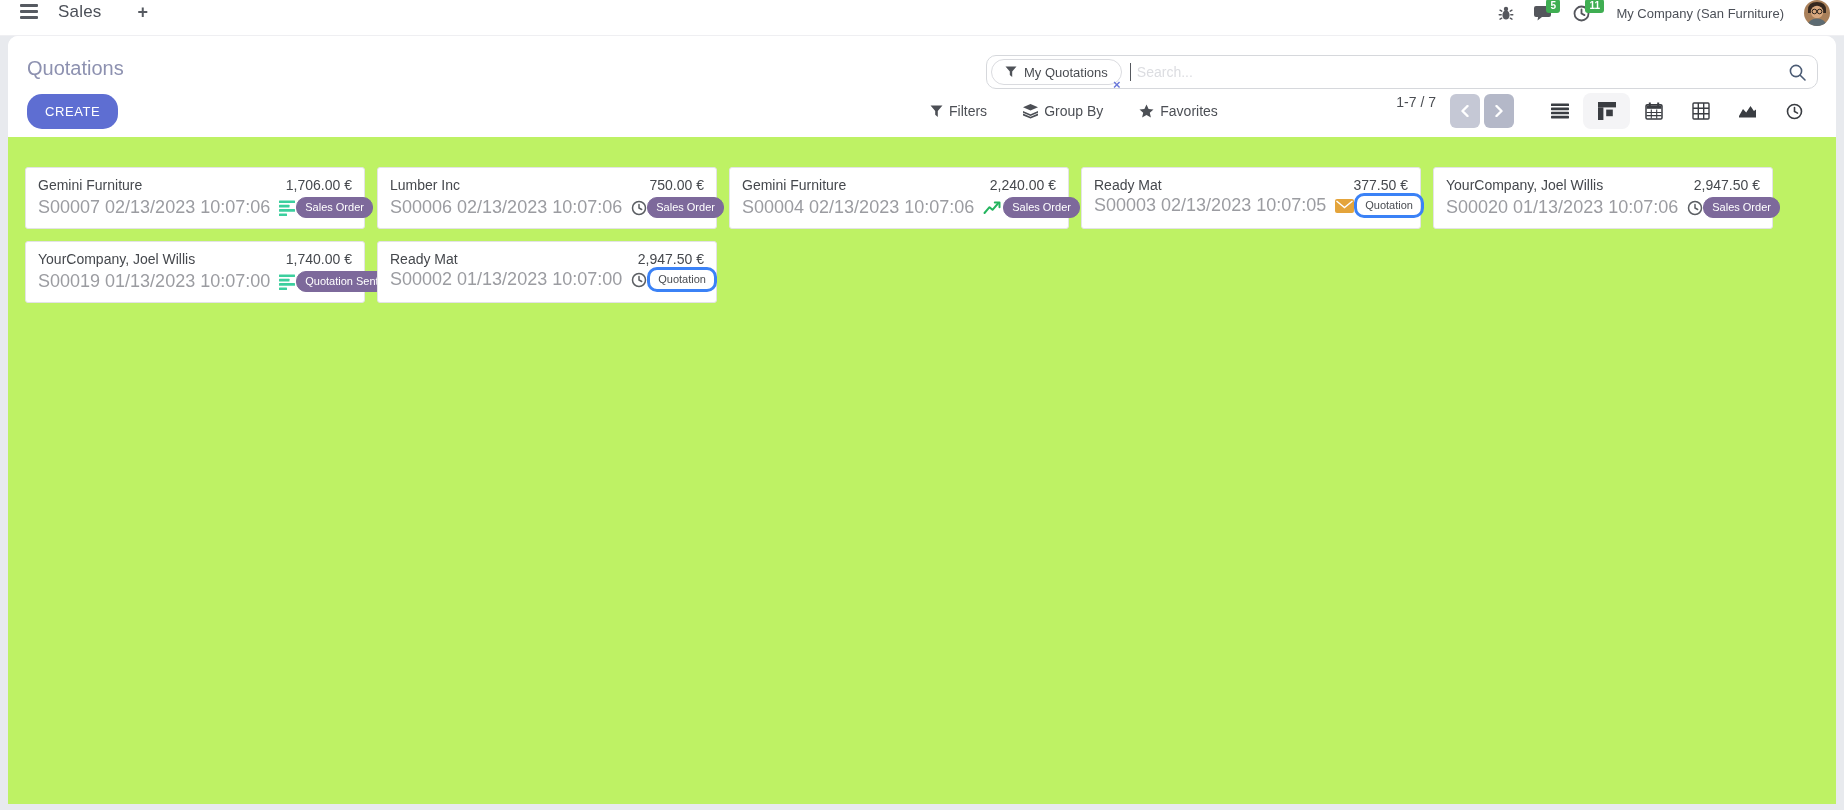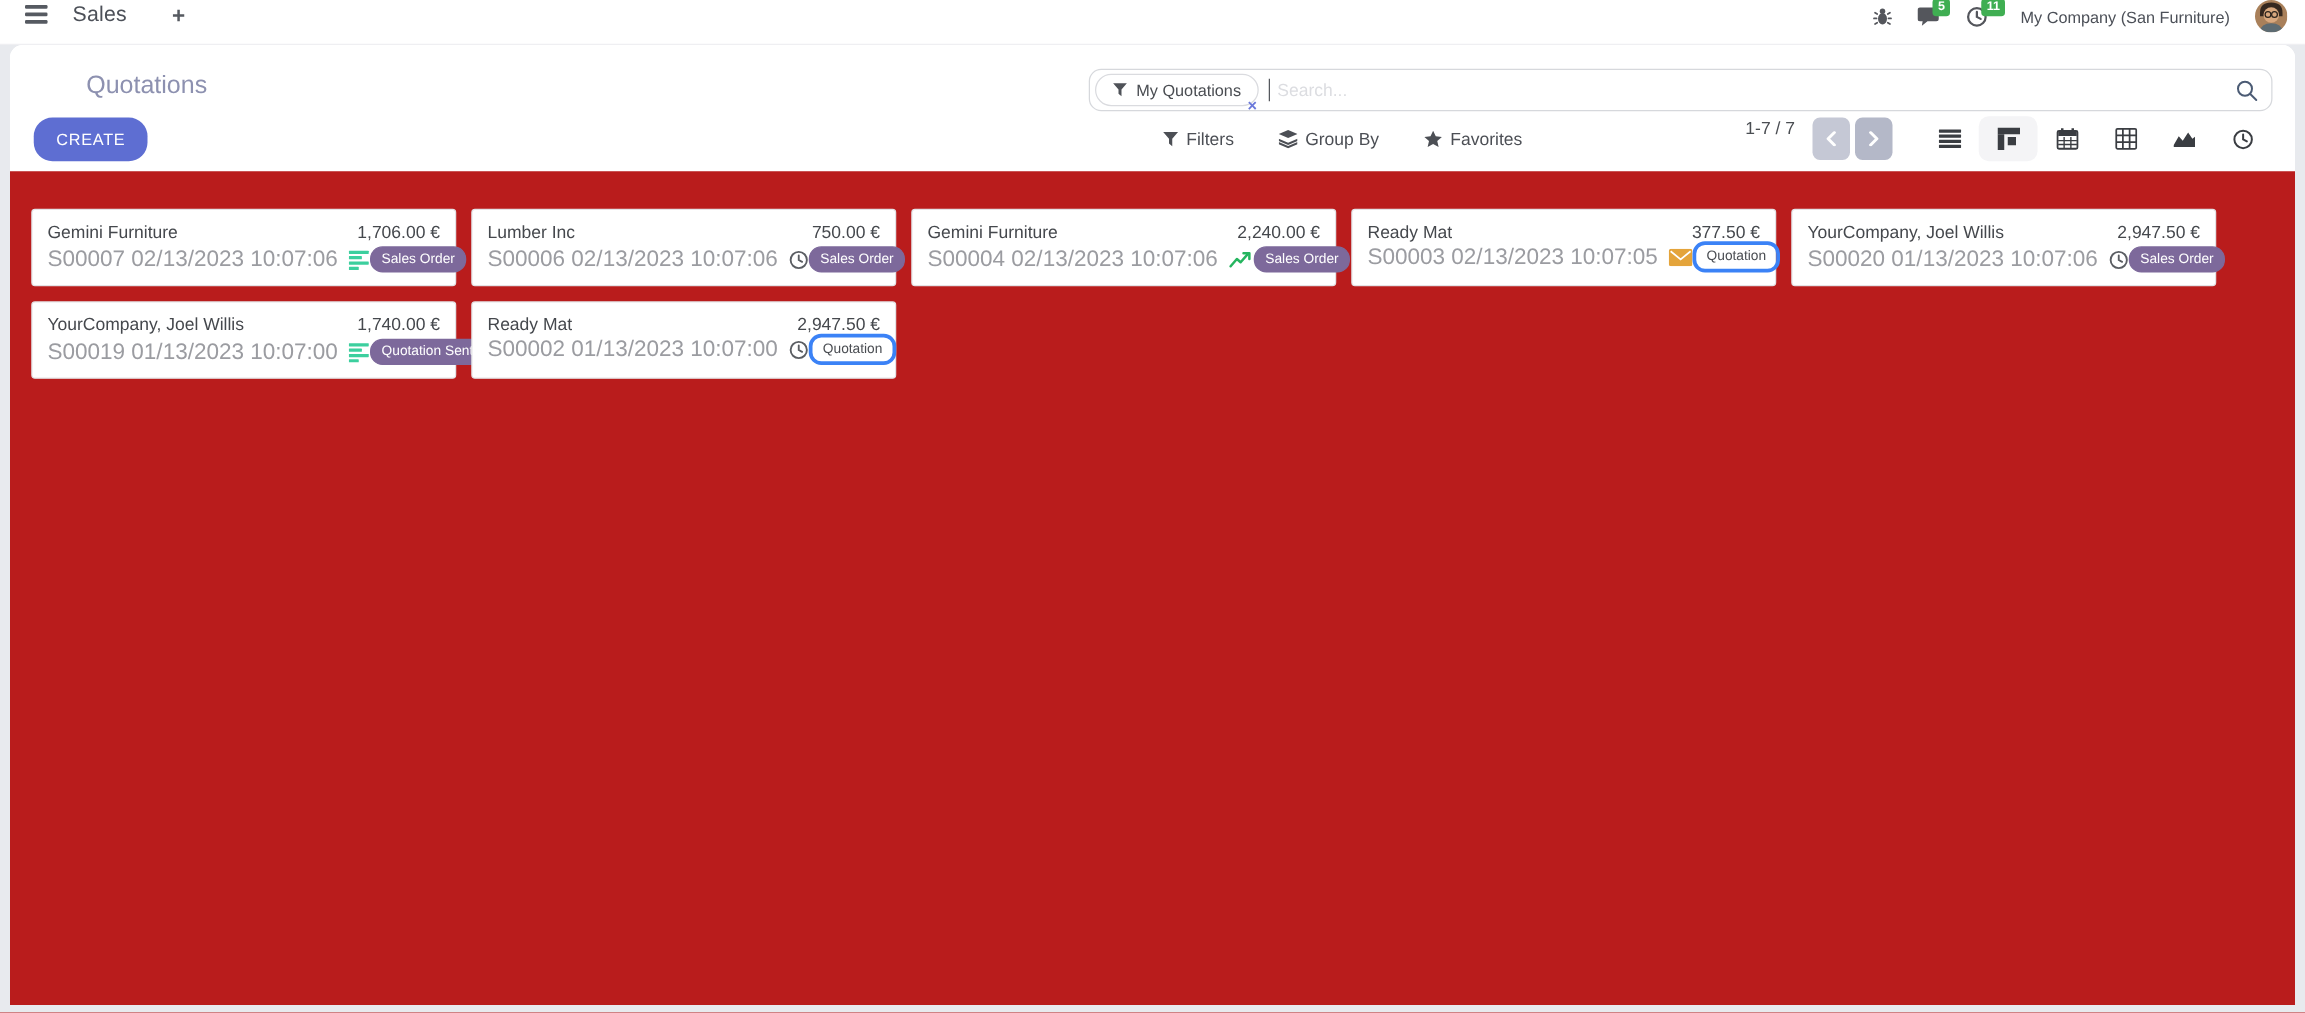--- a/index.html
+++ b/index.html
@@ -27,25 +27,25 @@
   }
   .company { font-size: 13px; color: #4c5058; margin-left: 6px; }
   .avatar { width: 26px; height: 26px; border-radius: 50%; overflow: hidden; display: inline-block; }
   
   .container {
     position: absolute; left: 8px; right: 8px; top: 36px; bottom: 6px;
     background: #ffffff; border-radius: 10px 10px 0 0;
     display: flex; flex-direction: column; overflow: hidden;
   }
   .cp { padding: 0 18px 0 19px; background: #fff; }
-  .cp-row1 { display: flex; align-items: flex-start; margin-left: 42px; }
+  .cp-row1 { display: flex; align-items: flex-start; }
   .page-title { margin-top: 21px; font-size: 20px; color: #8d91b0; font-weight: 400; }
   
   .search-bar {
-    margin-left: auto; margin-top: 19px; width: 947px; height: 34px;
+    margin-left: auto; margin-top: 19px; width: 832px; height: 34px;
     border: 1px solid #d6d8dc; border-radius: 10px; background: #fff;
     display: flex; align-items: center; padding: 0 10px 0 4px; position: relative;
   }
   .facet {
     display: inline-flex; align-items: center; gap: 7px; height: 26px;
     border: 1px solid #dadbdf; border-radius: 14px; padding: 0 13px; background: #fff;
     font-size: 13px; color: #4a4d52; white-space: nowrap;
   }
   .facet-x {
     position: absolute; left: 126px; top: 22px; color: #6b79da; font-size: 13px;
@@ -76,21 +76,21 @@
   .pager-btn.prev { background: #c5c8d5; }
   .pager-btn.next { background: #b4b8c8; }
   .switcher { display: flex; align-items: center; margin-left: 22px; }
   .sw-btn {
     width: 47px; height: 36px; display: inline-flex; align-items: center; justify-content: center;
     color: #3a3d42; border-radius: 8px; background: transparent;
   }
   .sw-btn.active { background: #f4f4f6; }
   
   .content {
-    flex: 1; background: #b91c1c; padding: 30px 6px 0 17px;
+    flex: 1; background: #bef264; padding: 30px 6px 0 17px;
     display: flex; flex-wrap: wrap; align-content: flex-start; column-gap: 26px; row-gap: 20px; gap: 12px;
   }
   .kcard {
     width: 340px; height: 62px; background: #fff; border: 1px solid #e3e3e6;
     border-radius: 3px; padding: 9px 12px 10px 12px; display: flex; flex-direction: column;
     justify-content: space-between;
   }
   .kcard-top { display: flex; align-items: baseline; justify-content: space-between; }
   .kcard-customer { font-size: 14px; font-weight: 500; color: #45484d; }
   .kcard-amount { font-size: 14px; font-weight: 500; color: #45484d; }

